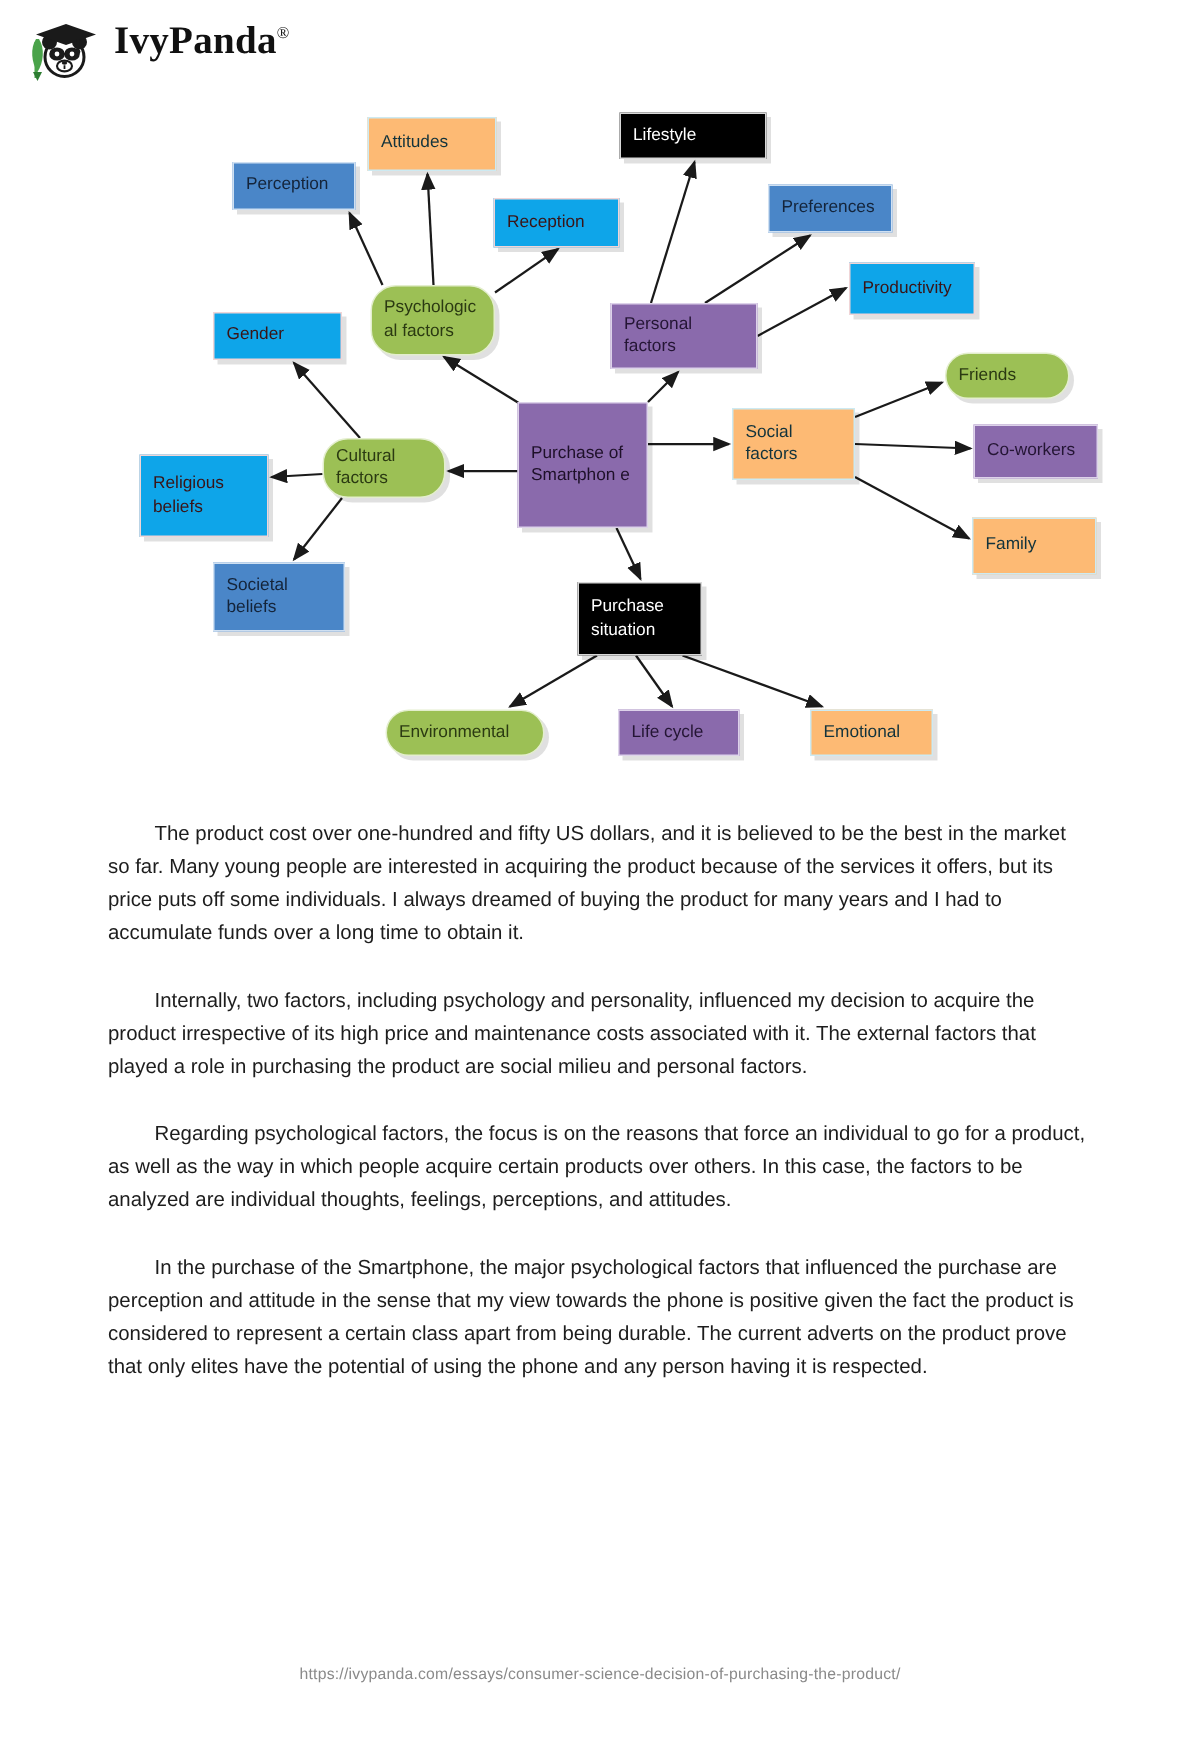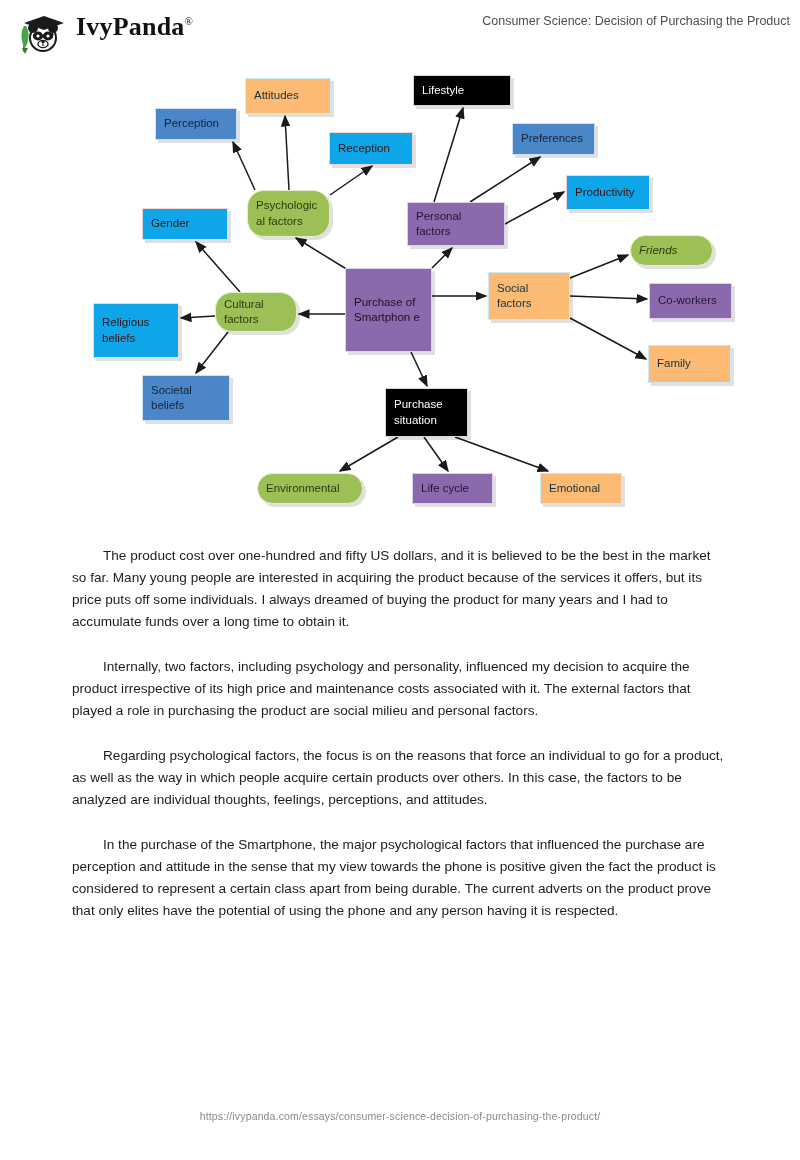--- a/index.html
+++ b/index.html
@@ -86,21 +86,20 @@
         <ellipse cx="25" cy="30" rx="1.8" ry="1.2" fill="#1a1a1a"></ellipse>
         <path d="M25 31.5 L25 34" stroke="#1a1a1a" stroke-width="1.2"></path>
 
         <path d="M6 11 L26 4 L46 11 L26 18 Z" fill="#1a1a1a"></path>
         <path d="M34 14 L34 22" stroke="#1a1a1a" stroke-width="1.4"></path>
         <circle cx="34" cy="22.5" r="1.6" fill="#1a1a1a"></circle>
       </svg>
     </span>
     <span class="wordmark"><span>IvyPanda</span><sup>®</sup></span>
   </div>
-  <div id="doc-title">Consumer Science: Decision of Purchasing the Product</div>
 </div>
 
 <div id="diagram">
   <svg width="800" height="470">
     <defs>
       <marker id="ah" markerWidth="9" markerHeight="9" refX="7" refY="3.2" orient="auto">
         <path d="M0,0 L8,3.2 L0,6.4 z" fill="#1a1a1a"></path>
       </marker>
     </defs>
     <g id="edge-layer" stroke="#1a1a1a" stroke-width="1.5" fill="none">
@@ -147,21 +146,21 @@
       </div>
       <div class="node n-red" style="left: 142px; top: 152px; width: 86px; height: 32px;">
         <span>Gender</span>
       </div>
       <div class="node n-green" style="left: 247px; top: 134px; width: 83px; height: 47px;">
         <span>Psychologic al factors</span>
       </div>
       <div class="node n-purple" style="left: 407px; top: 146px; width: 98px; height: 44px;">
         <span>Personal factors</span>
       </div>
-      <div class="node n-green" style="left: 630px; top: 179px; width: 83px; height: 31px; font-style: italic;">
+      <div class="node n-green" style="left: 630px; top: 179px; width: 83px; height: 31px;">
         <span>Friends</span>
       </div>
       <div class="node n-center" style="left: 345px; top: 212px; width: 87px; height: 84px;">
         <span>Purchase of Smartphon e</span>
       </div>
       <div class="node n-cyan" style="left: 488px; top: 216px; width: 82px; height: 48px;">
         <span>Social factors</span>
       </div>
       <div class="node n-purple" style="left: 649px; top: 227px; width: 83px; height: 36px;">
         <span>Co-workers</span>

